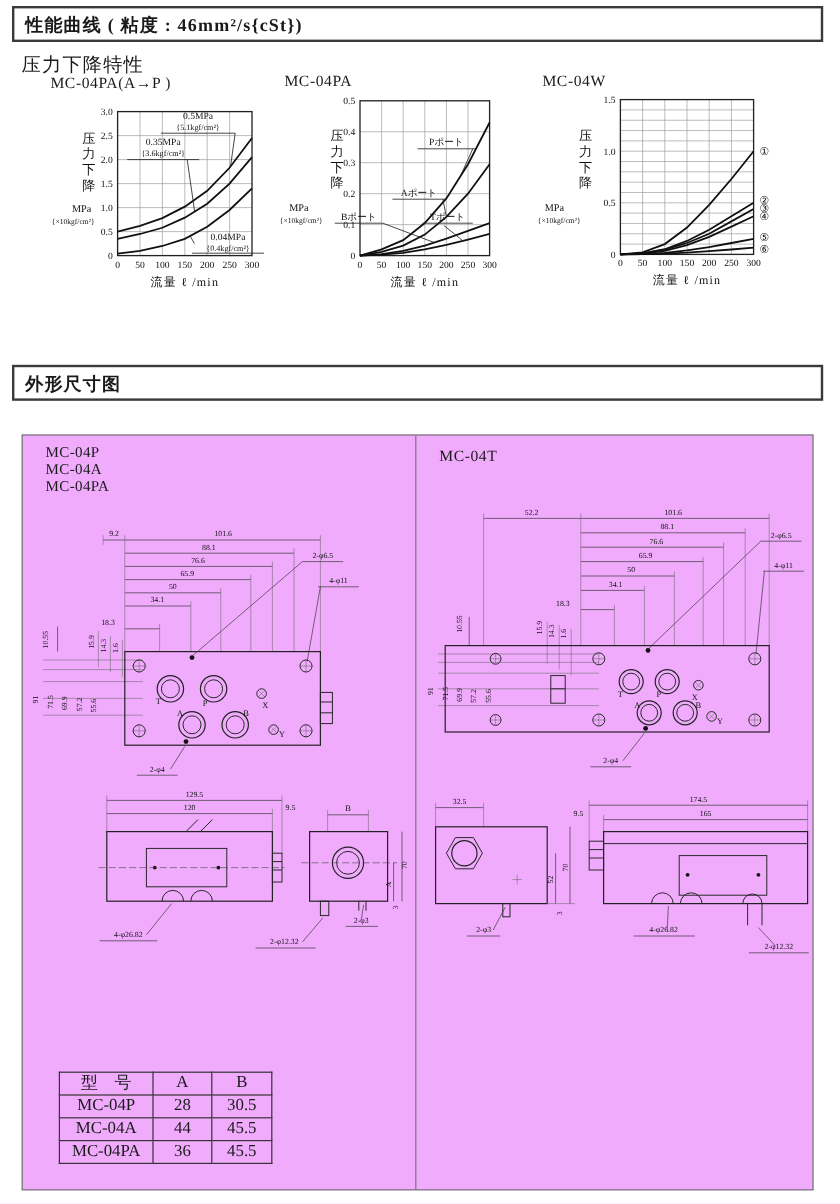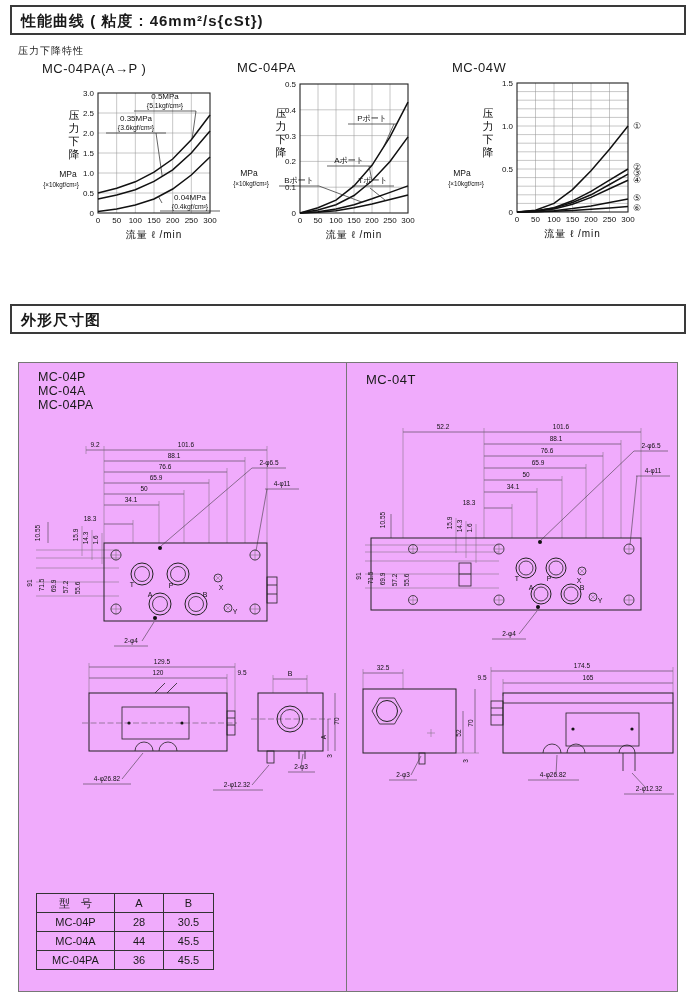--- a/index.html
+++ b/index.html
@@ -1,20 +1,20 @@
 <!DOCTYPE html>
 <html><head>
 <meta charset="utf-8">
 <style>
   * { margin:0; padding:0; box-sizing:border-box; }
   body { font-family:"Liberation Sans", sans-serif; background:#fff; }
-  .page { position:relative; width:700px; height:1003px; background:#ffffff; overflow:hidden; color:#1a1a1a; }
+  .page { position:relative; width:700px; height:1003px; background:#ffffff; overflow:hidden; color:#1a1a1a;font-family:Liberation Serif, serif; }
   .secbox { position:absolute; left:10px; width:676px; height:30px; border:2px solid #3a3a3a; background:#fff; }
   .secbox span { display:block; padding:5px 0 0 9px; font-size:15px; font-weight:bold; letter-spacing:1px; }
-  .subtitle { position:absolute; left:18px; top:44px; font-size:10px; letter-spacing:1px;text-align:center; }
+  .subtitle { position:absolute; left:18px; top:44px; font-size:16px; letter-spacing:1px;text-align:center; }
   .chart { position:absolute; }
   .ctitle { position:absolute; left:12px; top:2px; font-size:13px; letter-spacing:.5px; white-space:nowrap; }
   .chart svg { position:absolute; left:0; top:20px; }
   .legend { position:absolute; left:108px; top:188px; font-size:11px; line-height:13.5px; letter-spacing:.5px; }
   .bigbox { position:absolute; left:18px; top:362px; width:660px; height:630px; border:1px solid #777; background:#f0abfc; }
   .vdiv { position:absolute; left:327px; top:0; width:1px; height:100%; background:#777; }
   .models { position:absolute; left:19px; top:7px; font-size:12.5px; line-height:14px; letter-spacing:.3px; }
   .panel-title { position:absolute; left:347px; top:9px; font-size:13px; letter-spacing:.5px; }
   .dwg { position:absolute; }
   
@@ -34,21 +34,21 @@
   
   .ol { fill:none; stroke:#222; stroke-width:1; }
   .ol2 { fill:none; stroke:#222; stroke-width:.8; }
   .tl { fill:none; stroke:#333; stroke-width:.55; }
   .xl { fill:none; stroke:#666; stroke-width:.45; }
   .cl { fill:none; stroke:#444; stroke-width:.5; stroke-dasharray:6 2.5; }
   .dt { font-size:6.5px; fill:#111; text-anchor:middle; }
   .pt { font-size:7px; fill:#111; text-anchor:middle; }
   .dot { fill:#111; }
   
-  .dtable { position:absolute; left:17px; top:530px; border-collapse:collapse; font-size:11px; }
+  .dtable { position:absolute; left:30px; top:530px; border-collapse:collapse; font-size:14px; }
   .dtable th, .dtable td { border:1px solid #333; text-align:center; height:19px; font-weight:normal; }
   .dtable th:first-child, .dtable td:first-child { width:78px; }
   .dtable th:nth-child(2), .dtable td:nth-child(2) { width:49px; }
   .dtable th:nth-child(3), .dtable td:nth-child(3) { width:50px; }
   .dtable { border:1.5px solid #333; }
 </style>
 </head>
 <body>
 
 <div class="page">

